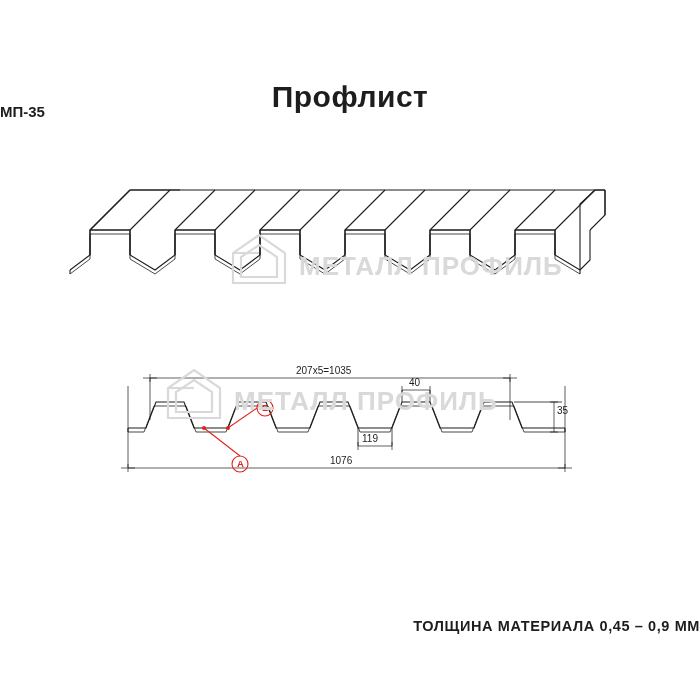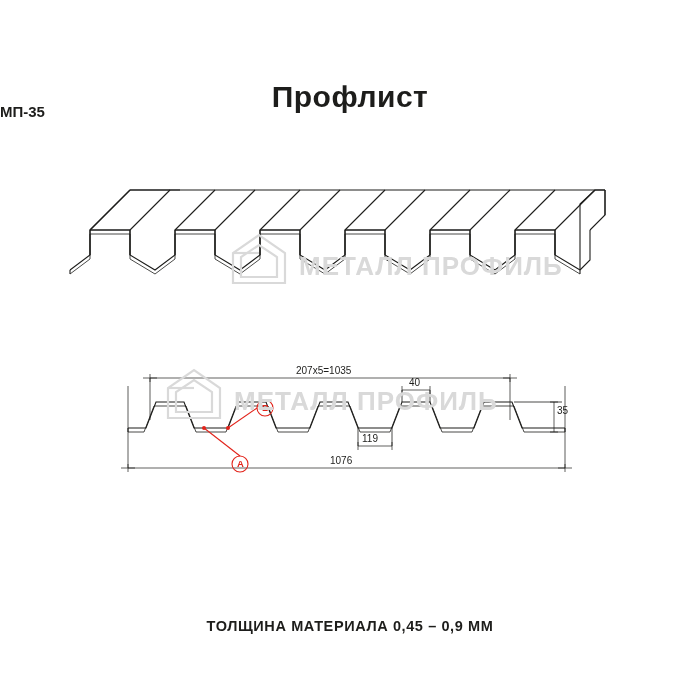--- a/index.html
+++ b/index.html
@@ -69,21 +69,21 @@
     top: 340px;
     left: 150px;
     width: 330px;
     height: 110px;
   }
   .footer {
     position: absolute;
     top: 618px;
     left: 0;
     width: 700px;
-    text-align: center;
+    text-align: right;
     font-size: 14.5px;
     font-weight: bold;
     letter-spacing: 0.6px;
     color: #1d1d1b;
   }
   svg { display: block; overflow: visible; }
   .ln { fill: none; stroke: #1d1d1b; stroke-width: 1.1; stroke-linejoin: miter; stroke-linecap: butt; }
   .ln-thin { fill: none; stroke: #1d1d1b; stroke-width: 0.8; }
   .dim { fill: none; stroke: #1d1d1b; stroke-width: 0.7; }
   .dimtext { font-size: 10px; fill: #1d1d1b; font-family: "Liberation Sans", sans-serif; }

